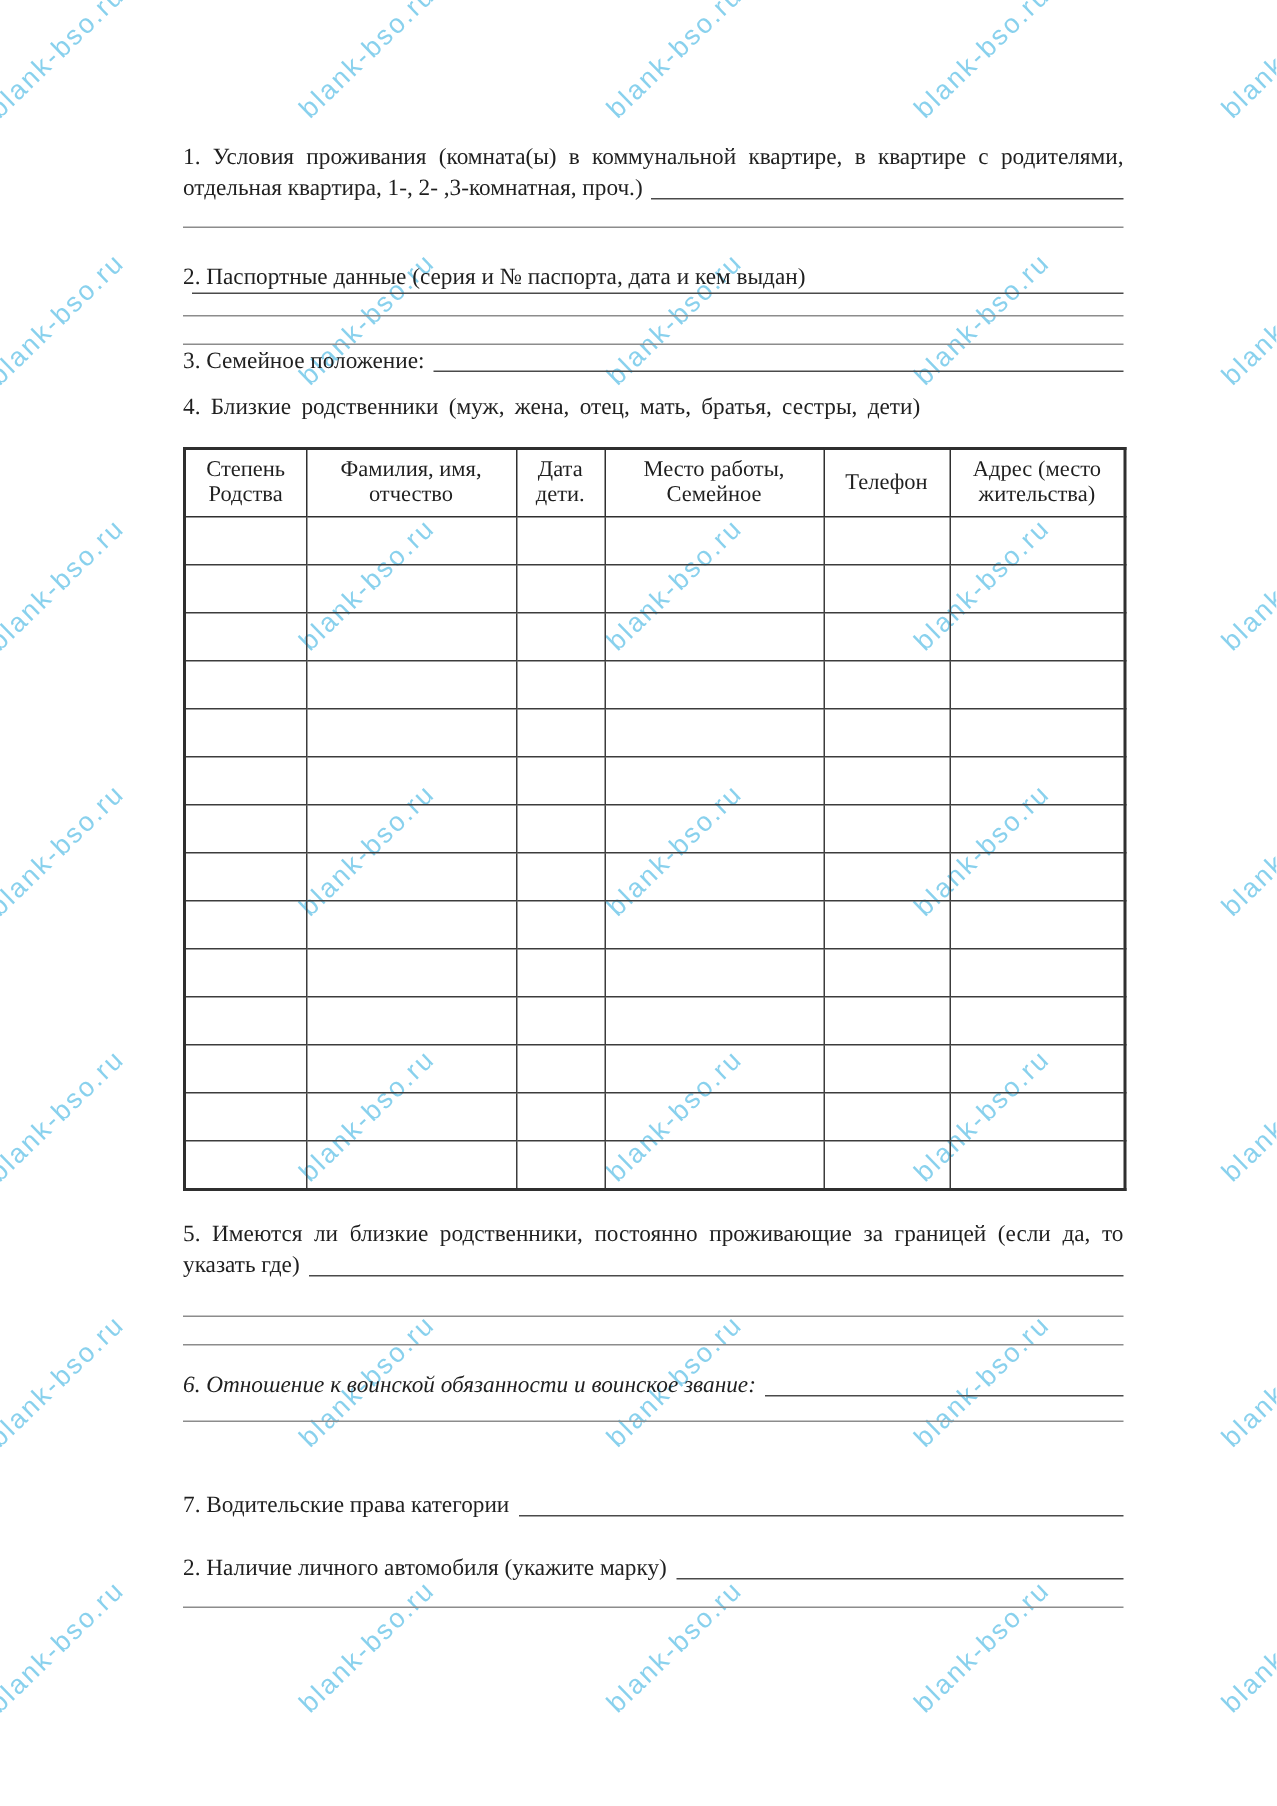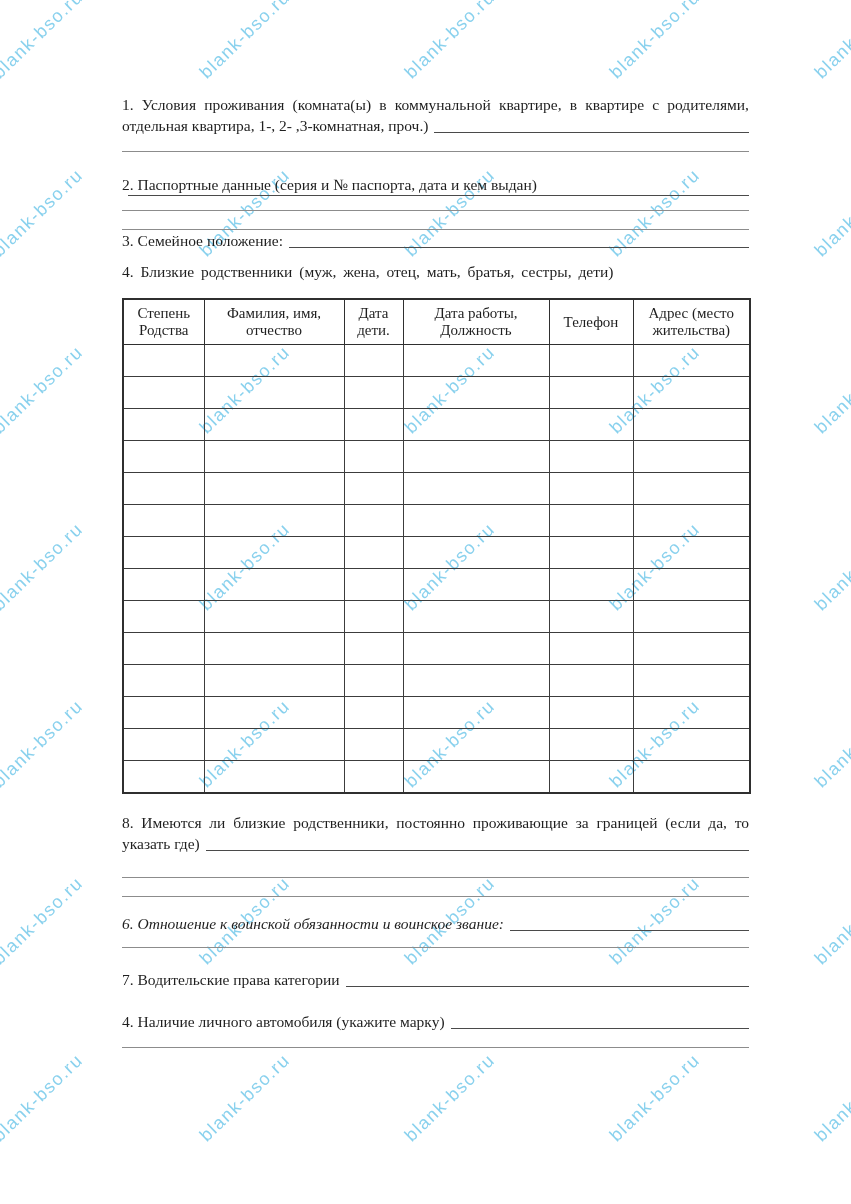--- a/index.html
+++ b/index.html
@@ -61,21 +61,21 @@
   .ruleB { margin-top: 11px; }
   .ruleC { margin-top: 18px; }
   .q3    { }
   .q4    { margin-top: 10px; }
   .tablewrap { margin-top: 16px; }
   .q5    { margin-top: 18px; }
   .ruleD { margin-top: 23px; }
   .ruleE { margin-top: 18px; }
   .q6    { margin-top: 16px; font-style: italic; }
   .ruleF { margin-top: 13px; }
-  .q7    { margin-top: 21px; }
+  .q7    { margin-top: 45px; }
   .q8    { margin-top: 21px; }
   .ruleG { margin-top: 15px; }
 
   table.relatives {
     border-collapse: collapse;
     width: 627px;
     table-layout: fixed;
   }
   table.relatives { border: 2px solid #2f2f2f; }
   table.relatives th {
@@ -178,21 +178,21 @@
             <col class="c3">
           <col class="c4">
             <col class="c5">
             <col class="c6">
         </colgroup>
         <thead>
           <tr>
               <th>Степень Родства</th>
               <th>Фамилия, имя, отчество</th>
               <th>Дата дети.</th>
-              <th>Дата работы, Должность</th>
+              <th>Место работы, Семейное</th>
               <th>Телефон</th>
               <th>Адрес (место жительства)</th>
             </tr>
         </thead>
         <tbody>
             <tr>
               <td>&nbsp;</td>
               <td>&nbsp;</td>
               <td>&nbsp;</td>
               <td>&nbsp;</td>
@@ -301,21 +301,21 @@
               <td>&nbsp;</td>
               <td>&nbsp;</td>
               <td>&nbsp;</td>
               <td>&nbsp;</td>
             </tr>
           </tbody>
       </table>
     </div>
 
     <div class="q5">
-      <div class="jline">8. Имеются ли близкие родственники, постоянно проживающие за границей (если да, то</div>
+      <div class="jline">5. Имеются ли близкие родственники, постоянно проживающие за границей (если да, то</div>
       <div class="qline">
         <span class="qtext">указать где)</span>
         <span class="fill"></span>
       </div>
     </div>
 
     <div class="rule ruleD"></div>
     <div class="rule ruleE"></div>
 
     <div class="qline q6">
@@ -324,20 +324,20 @@
     </div>
 
     <div class="rule ruleF"></div>
 
     <div class="qline q7">
       <span class="qtext">7. Водительские права категории</span>
       <span class="fill"></span>
     </div>
 
     <div class="qline q8">
-      <span class="qtext">4. Наличие личного автомобиля (укажите марку)</span>
+      <span class="qtext">2. Наличие личного автомобиля (укажите марку)</span>
       <span class="fill"></span>
     </div>
 
     <div class="rule ruleG"></div>
 
   </div>
 </div>
 
 </body></html>

